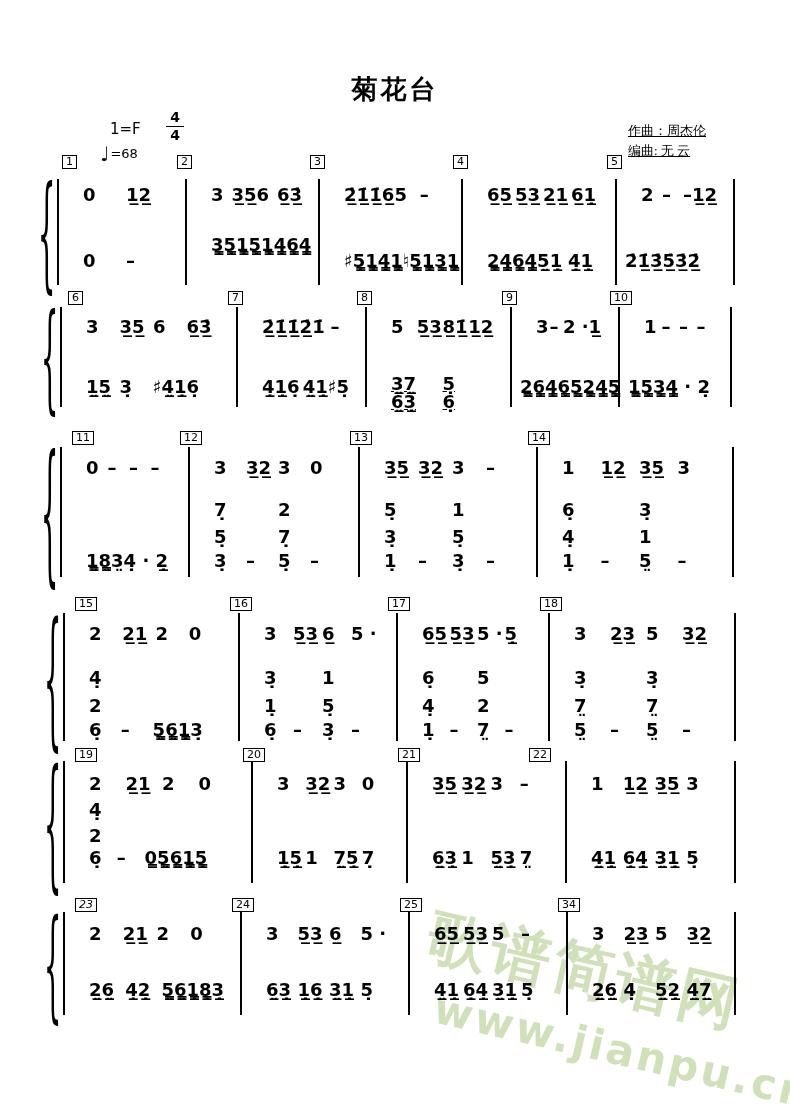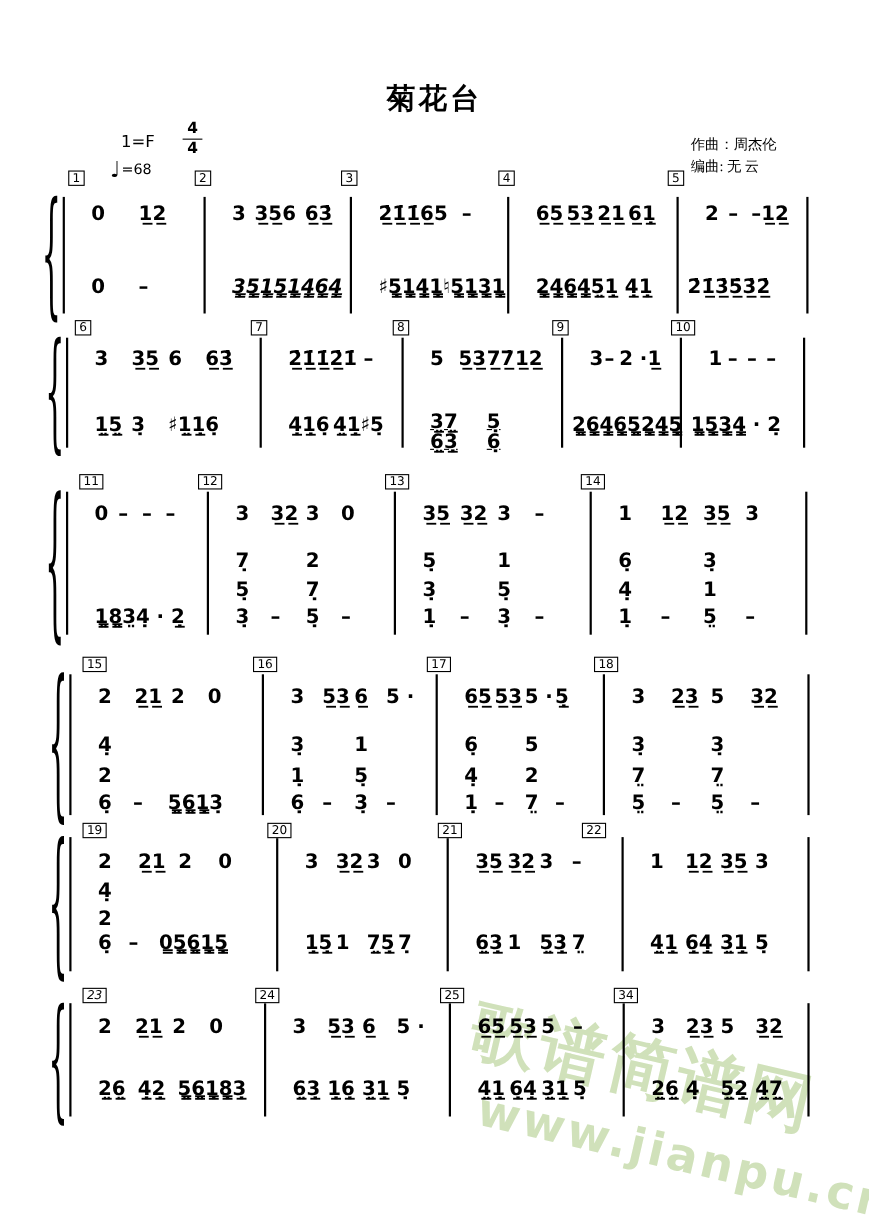--- a/index.html
+++ b/index.html
@@ -1,21 +1,21 @@
 <!DOCTYPE html>
 <html><head>
 <meta charset="utf-8">
 <style>
   html,body{margin:0;padding:0;background:#ffffff;}
   .page{position:relative;width:790px;height:1119px;background:#fff;overflow:hidden;
         font-family:"DejaVu Sans",sans-serif;color:#000;}
   .title{position:absolute;top:72px;left:0;width:100%;text-align:center;
          font-family:"Liberation Serif","DejaVu Serif",serif;font-size:26px;font-weight:bold;letter-spacing:3px;}
   .credits{position:absolute;left:628px;top:121px;font-size:13px;line-height:20px;
-           font-family:"Liberation Serif","DejaVu Serif",serif;}
+           font-family:"Liberation Serif","DejaVu Serif",serif;text-decoration:underline;}
   .keysig{position:absolute;left:110px;top:120px;font-size:15px;font-weight:normal;}
   .timesig{position:absolute;left:166px;top:110px;width:18px;text-align:center;font-size:14px;
            font-weight:bold;line-height:15px;}
   .timesig .num{display:block;border-bottom:1.5px solid #000;padding-bottom:1px;}
   .timesig .den{display:block;padding-top:1px;}
   .tempo{position:absolute;left:100px;top:142px;font-size:13px;}
   .tempo .qnote{font-size:20px;vertical-align:-3px;margin-right:1px;}
   #systems{position:absolute;left:0;top:0;width:790px;height:1119px;z-index:2;}
   .system{position:absolute;}
   .barline{position:absolute;top:0;width:1.5px;height:100%;background:#000;}
@@ -100,21 +100,21 @@
         </div>
         <div class="row-cell" style="left: 560px; top: 4px; width: 114px; grid-template-columns: repeat(3, 1fr);">
           <span class="tok">2</span>
           <span class="tok">–</span>
           <span class="tok">–1̲2̲</span>
         </div>
         <div class="row-cell" style="left: 2px; top: 70px; width: 124px; grid-template-columns: repeat(2, 1fr);">
           <span class="tok">0</span>
           <span class="tok">–</span>
         </div>
-        <div class="row-cell" style="left: 130px; top: 70px; width: 129px; grid-template-columns: repeat(2, 1fr); font-style: italic;">
+        <div class="row-cell" style="left: 130px; top: 54px; width: 129px; grid-template-columns: repeat(2, 1fr);">
           <span class="tok">3̣̳5̣̳1̣̳5̣̳</span>
           <span class="tok">1̣̳4̣̳6̣̳4̣̳</span>
         </div>
         <div class="row-cell" style="left: 263px; top: 70px; width: 139px; grid-template-columns: repeat(2, 1fr);">
           <span class="tok">♯5̣̳1̣̳4̣̳1̣̳</span>
           <span class="tok">♮5̣̳1̣̳3̣̳1̣̳</span>
         </div>
         <div class="row-cell" style="left: 406px; top: 70px; width: 150px; grid-template-columns: repeat(3, 1fr);">
           <span class="tok">2̣̳4̣̳6̣̳4̣̳</span>
           <span class="tok">5̤̲1̣̲</span>
@@ -147,39 +147,39 @@
         </div>
         <div class="row-cell" style="left: 178px; top: 8px; width: 125px; grid-template-columns: repeat(4, 1fr);">
           <span class="tok">2̲̇1̲̇</span>
           <span class="tok">1̲̇2̲̇</span>
           <span class="tok">1̇</span>
           <span class="tok">–</span>
         </div>
         <div class="row-cell" style="left: 307px; top: 8px; width: 141px; grid-template-columns: repeat(4, 1fr);">
           <span class="tok">5</span>
           <span class="tok">5̲3̲</span>
-          <span class="tok">7̲7̲̇</span>
+          <span class="tok">8̲1̲̇</span>
           <span class="tok">1̲2̲</span>
         </div>
         <div class="row-cell" style="left: 452px; top: 8px; width: 104px; grid-template-columns: repeat(4, 1fr);">
           <span class="tok">3</span>
           <span class="tok">–</span>
           <span class="tok">2 ·</span>
           <span class="tok">1̲</span>
         </div>
         <div class="row-cell" style="left: 560px; top: 8px; width: 108px; grid-template-columns: repeat(4, 1fr);">
           <span class="tok">1</span>
           <span class="tok">–</span>
           <span class="tok">–</span>
           <span class="tok">–</span>
         </div>
         <div class="row-cell" style="left: 2px; top: 68px; width: 172px; grid-template-columns: repeat(4, 1fr);">
           <span class="tok">1̤̲5̤̲</span>
           <span class="tok">3̣</span>
-          <span class="tok">♯1̤̲1̣̲</span>
+          <span class="tok">♯4̤̲1̣̲</span>
           <span class="tok">6̣</span>
         </div>
         <div class="row-cell" style="left: 178px; top: 68px; width: 125px; grid-template-columns: repeat(4, 1fr);">
           <span class="tok">4̣̲1̣̲</span>
           <span class="tok">6̣</span>
           <span class="tok">4̤̲1̣̲</span>
           <span class="tok">♯5̣</span>
         </div>
         <div class="row-cell" style="left: 307px; top: 68px; width: 141px; grid-template-columns: repeat(2, 1fr); text-decoration: underline;">
           <span class="tok">3̤̲7̤̲</span>

